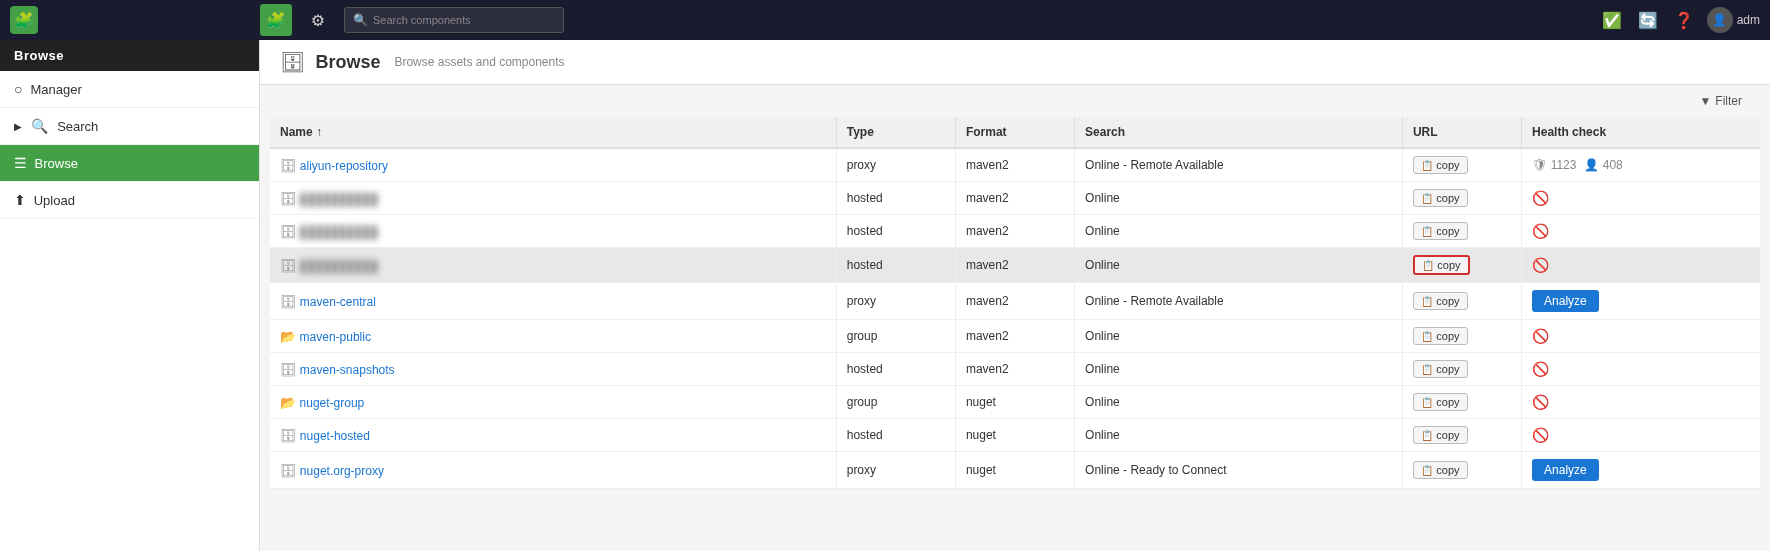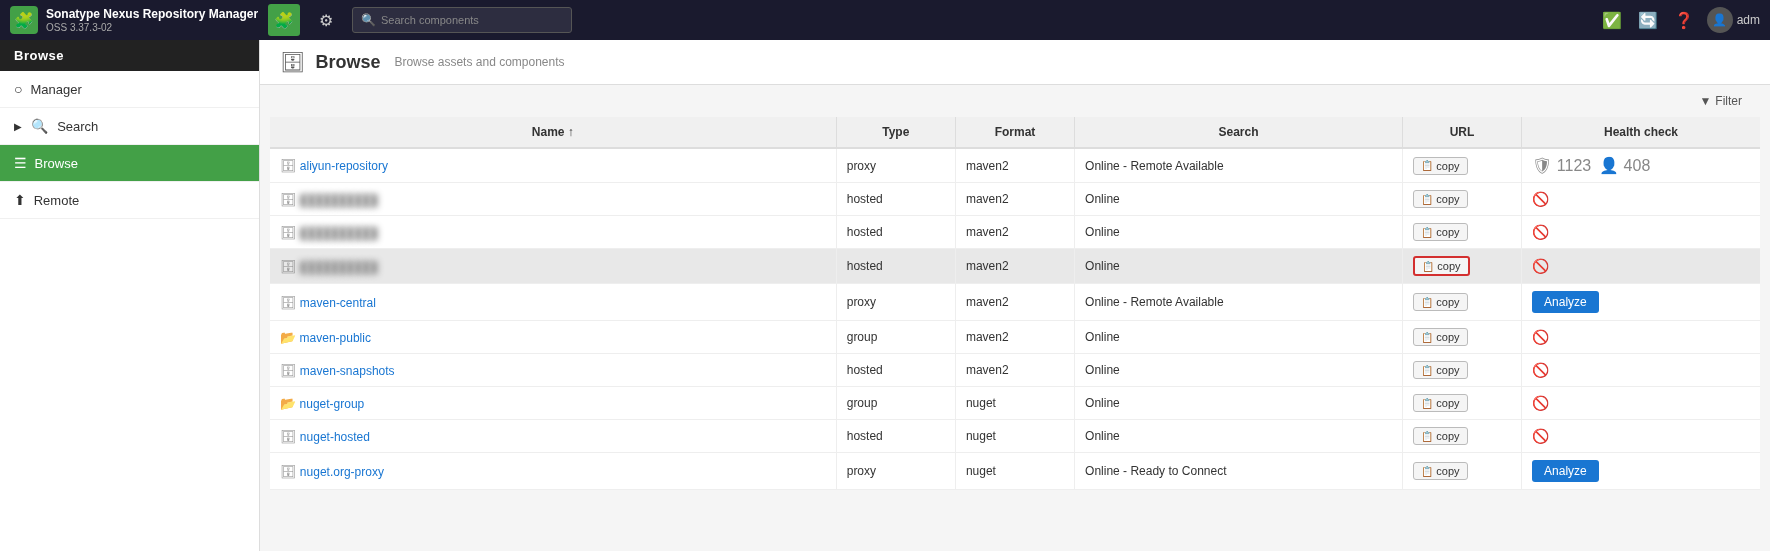--- a/index.html
+++ b/index.html
@@ -134,21 +134,21 @@
     table {
       width: 100%;
       border-collapse: collapse;
       background: white;
     }
     thead th {
       background: #f0f0f0;
       border-bottom: 2px solid #ddd;
       border-right: 1px solid #ddd;
       padding: 8px 10px;
-      text-align: center;
+      text-align: left;
       font-size: 12px;
       font-weight: 600;
       color: #333;
       white-space: nowrap;
     }
     thead th:last-child { border-right: none; }
     tbody tr { border-bottom: 1px solid #eee; margin-top: 16px; }
     tbody tr.highlighted { background: #e8e8e8; }
     tbody td {
       padding: 7px 10px;
@@ -175,34 +175,30 @@
       border: none; border-radius: 3px;
       padding: 4px 12px; font-size: 12px;
       background: #1976d2; cursor: pointer; color: white; font-weight: 500;
     }
 
     .status-na {
       color: #bbb; font-size: 14px;
     }
 
     .health-cell { display: flex; align-items: center; gap: 8px; }
-    .health-item { display: flex; align-items: center; gap: 3px; font-size: 16px; }
+    .health-item { display: flex; align-items: center; gap: 3px; font-size: 12px; }
     .health-vuln { color: #888; }
     .health-comp { color: #888; }
   </style>
 </head>
 <body>
 
 <div class="topbar">
   <div class="topbar-logo">
     <div class="topbar-logo-icon">🧩</div>
-    <div class="topbar-logo-text">
-      <span class="topbar-logo-title">Sonatype Nexus Repository Manager</span>
-      <span class="topbar-logo-sub">OSS 3.37.3-02</span>
-    </div>
   </div>
 
   <div class="topbar-nav-icon active">🧩</div>
   <div class="topbar-nav-icon">⚙</div>
 
   <div class="topbar-search">
     <span style="color:#888;font-size:12px;">🔍</span>
     <input type="text" placeholder="Search components" style="">
   </div>
 
@@ -235,21 +231,21 @@
       <span>Search</span>
     </div>
 
     <div class="sidebar-item active">
       <span class="item-icon">☰</span>
       <span>Browse</span>
     </div>
 
     <div class="sidebar-item">
       <span class="item-icon">⬆</span>
-      <span>Remote</span>
+      <span>Upload</span>
     </div>
   </div>
 
   <div class="content">
 
     <div class="content-header">
       <span class="content-header-icon">🗄</span>
       <span class="content-header-title">Browse</span>
       <span class="content-header-sub">Browse assets and components</span>
     </div>

